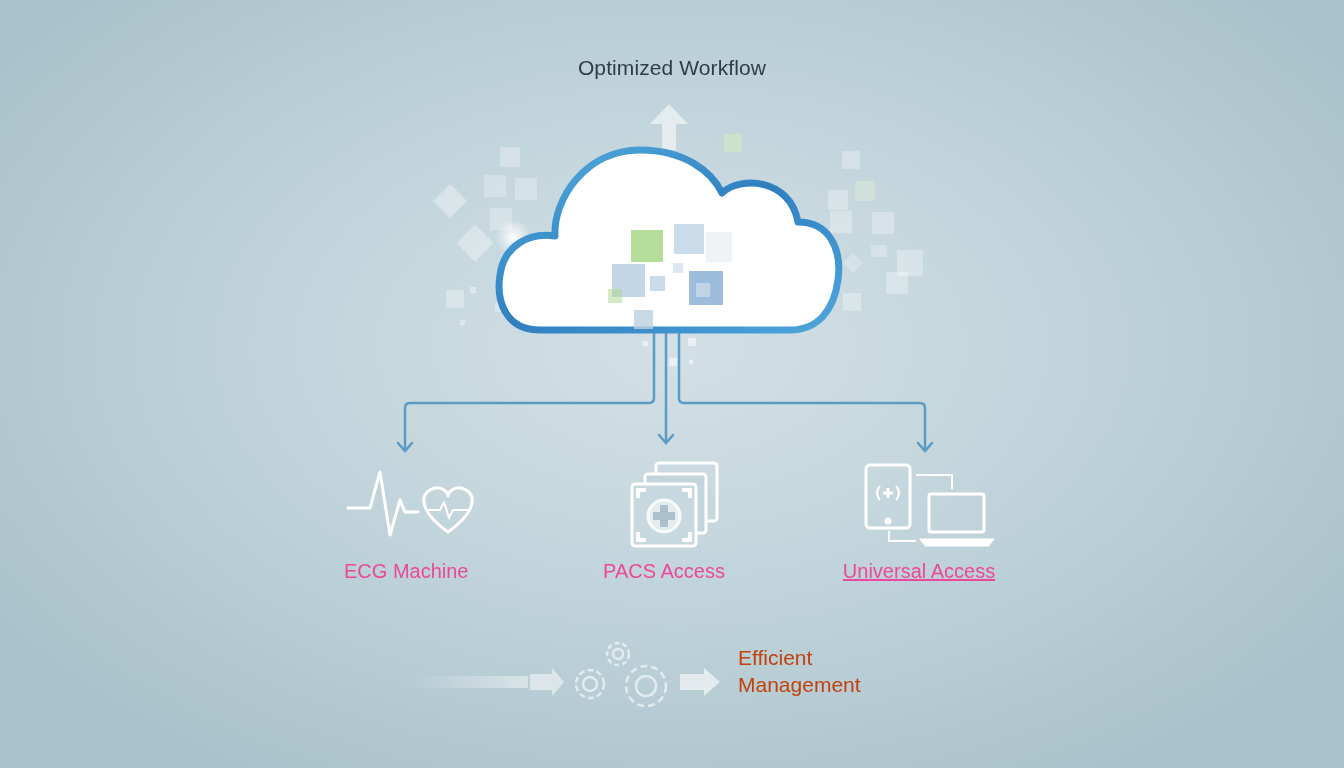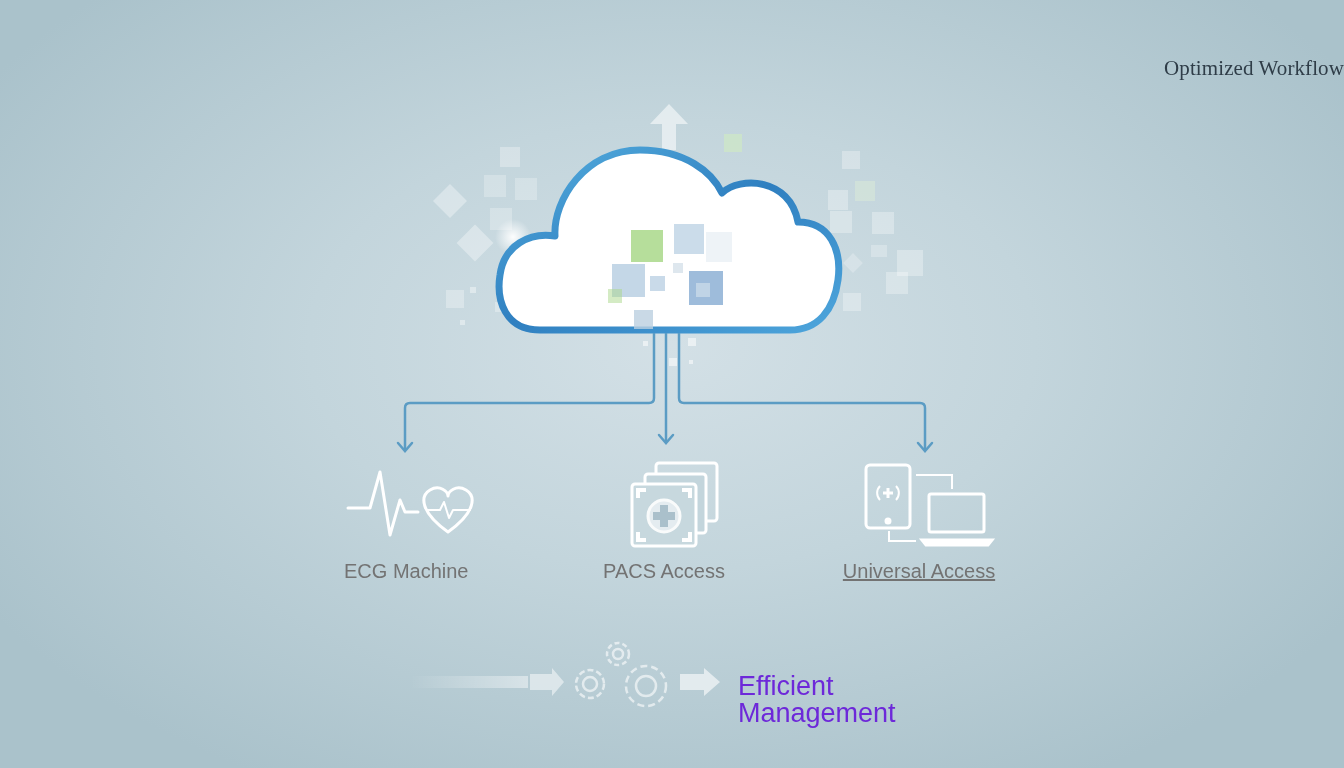--- a/index.html
+++ b/index.html
@@ -4,28 +4,28 @@
 <style>
   html, body { margin: 0; padding: 0; }
   body {
     width: 1344px; height: 768px; overflow: hidden; position: relative;
     background: radial-gradient(ellipse 60% 65% at 50% 45%, #d3e0e6 0%, #c3d5dc 45%, #aac2cb 100%);
     font-family: "Liberation Sans", "DejaVu Sans", sans-serif;
     color: #2e3c46;
   }
   .abs { position: absolute; }
   .title {
-    left: 0; width: 1344px; top: 56px; text-align: right;
-    font-size: 21px; color: #2f3d48; letter-spacing: 0.1px; font-family: Liberation Serif, serif;
+    left: 0; width: 1344px; top: 56px; text-align: center;
+    font-size: 21px; color: #2f3d48; letter-spacing: 0.1px;
   }
   .label {
-    font-size: 20px; color: #737373; text-align: center; white-space: nowrap;
+    font-size: 20px; color: #ec4899; text-align: center; white-space: nowrap;
   }
   .bottom-label {
-    left: 738px; top: 673px; font-size: 27px; line-height: 27px; color: #6d28d9;
+    left: 738px; top: 644px; font-size: 21px; line-height: 27px; color: #c2410c;
   }
   svg { position: absolute; left: 0; top: 0; }
 </style>
 </head>
 <body>
 
 <svg width="1344" height="768" viewBox="0 0 1344 768">
   <defs>
     <linearGradient id="cloudStroke" x1="0" y1="0" x2="1" y2="1">
       <stop offset="0" stop-color="#56b0e0"></stop>

